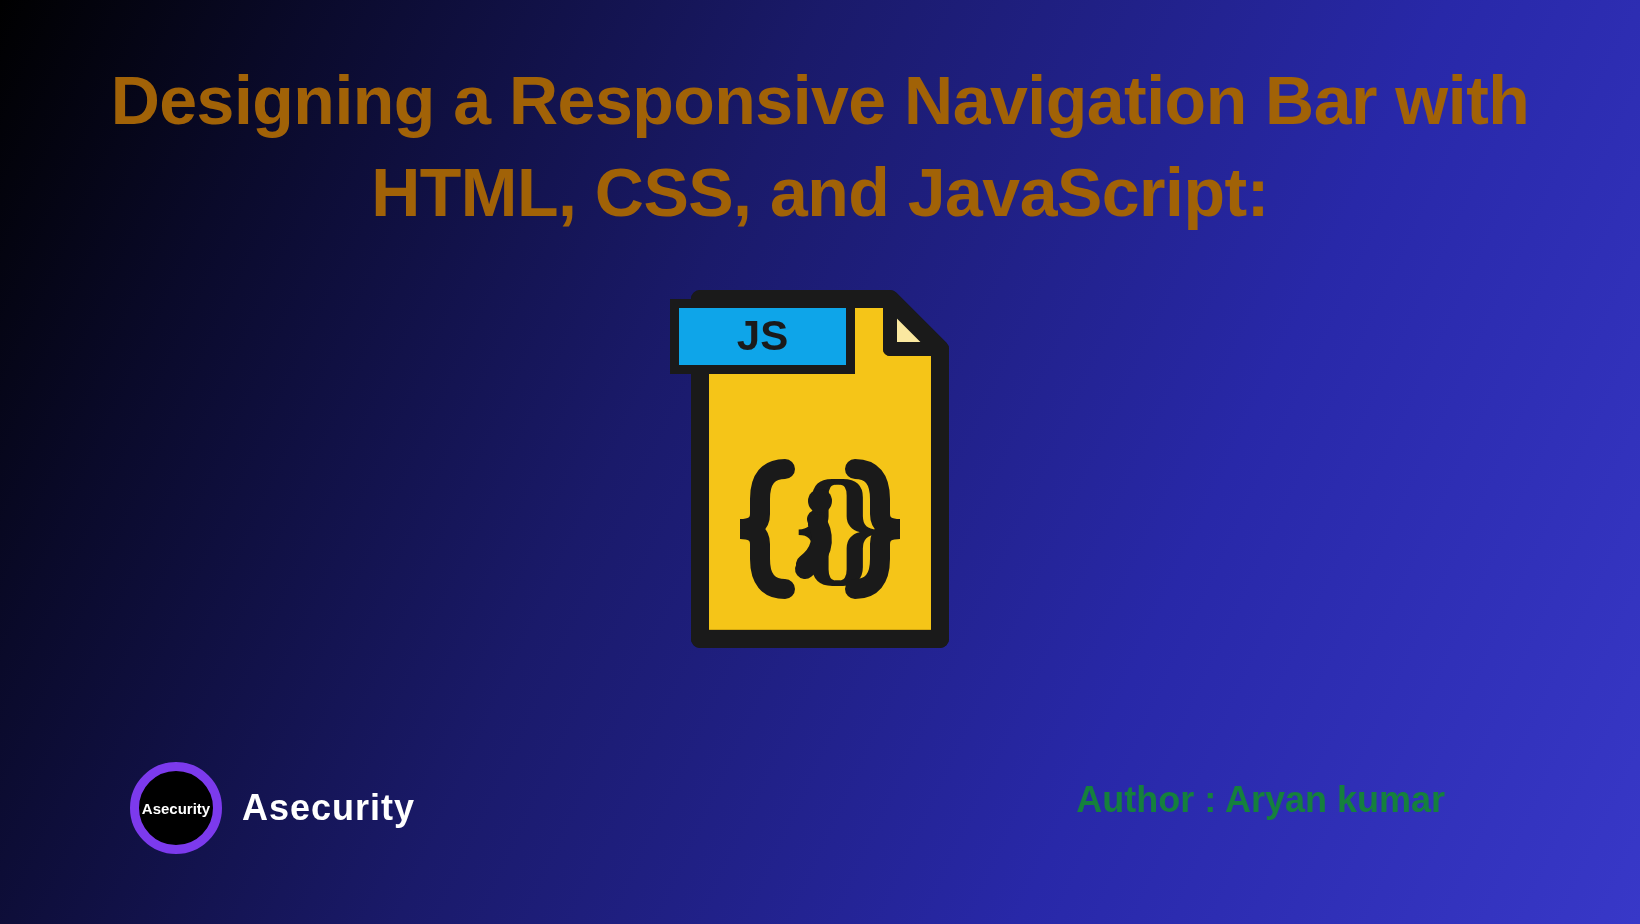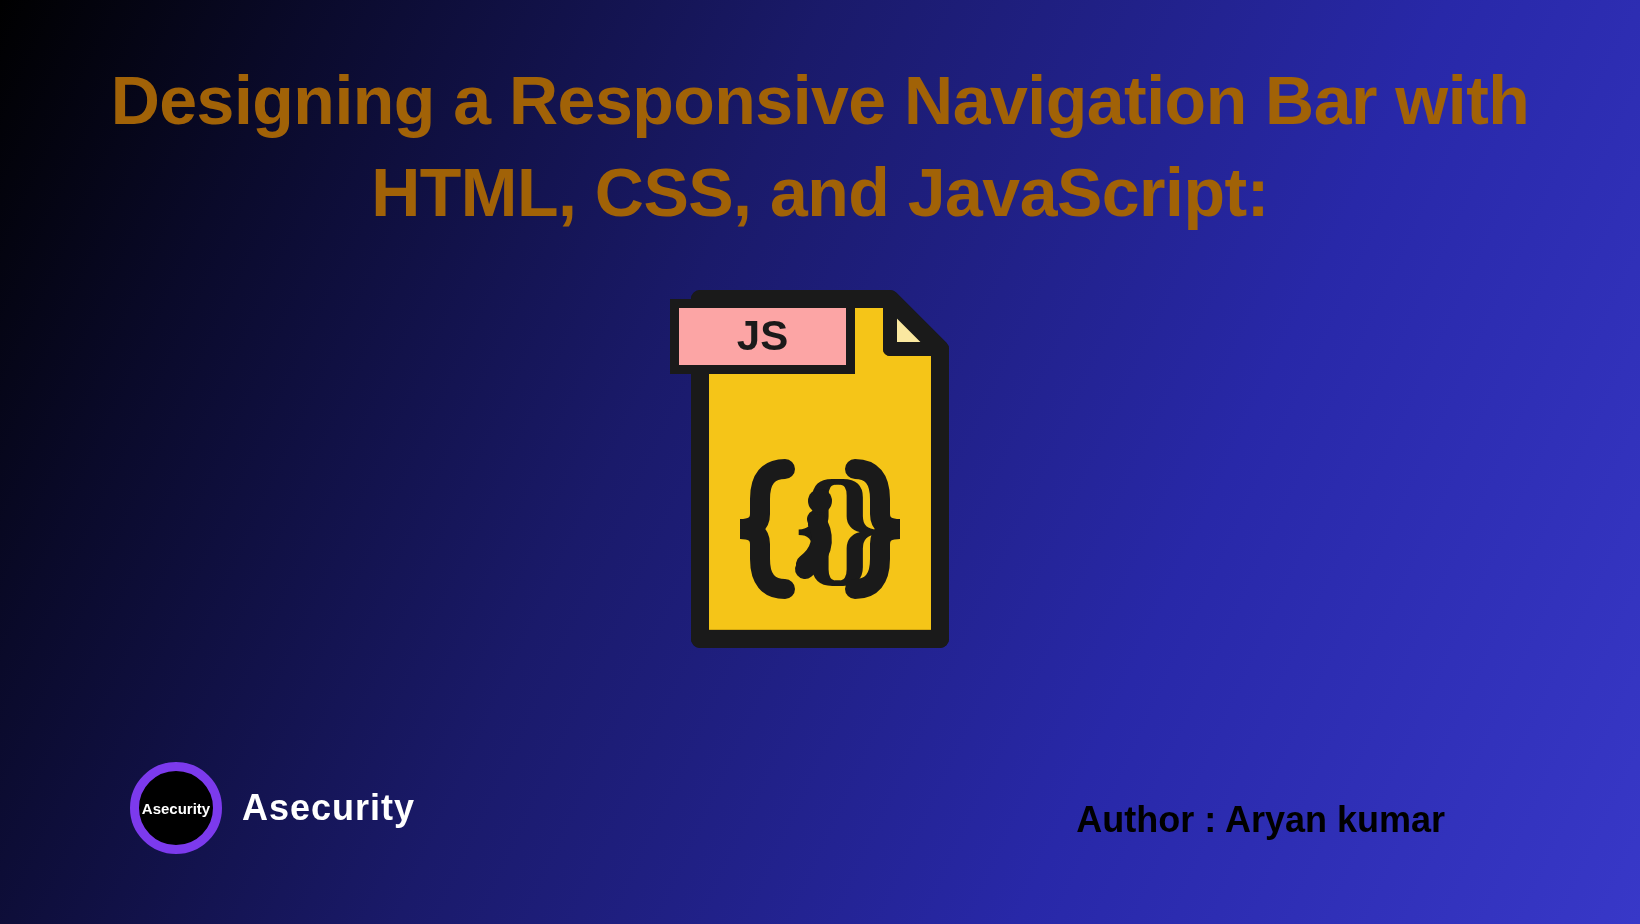--- a/index.html
+++ b/index.html
@@ -40,21 +40,21 @@
       height: 360px;
       left: 15px;
       top: 10px;
     }
     .js-label {
       position: absolute;
       left: -5px;
       top: 20px;
       width: 185px;
       height: 75px;
-      background: #fca5a5;
+      background: #0ea5e9;
       border: 9px solid #1a1a1a;
       display: flex;
       align-items: center;
       justify-content: center;
       font-size: 42px;
       font-weight: 900;
       color: #1a1a1a;
       z-index: 10;
       font-family: Arial, sans-serif;
     }
@@ -93,23 +93,23 @@
     .logo-text-bottom {
       color: #5a2a6a;
       font-size: 32px;
       font-weight: 900;
       font-family: Arial Black, Arial, sans-serif;
       letter-spacing: 1px;
       margin-top: -5px;
     }
     .author {
       position: absolute;
-      bottom: 83px;
+      bottom: 103px;
       right: 195px;
-      color: #000000;
+      color: #15803d;
       font-size: 36px;
       font-weight: 900;
       font-family: Arial Black, Arial, sans-serif;
       margin-top: 12px;
     }
   </style>
 </head>
 <body>
 
 <h1 class="title">Designing a Responsive Navigation Bar with HTML, CSS, and JavaScript:</h1>

